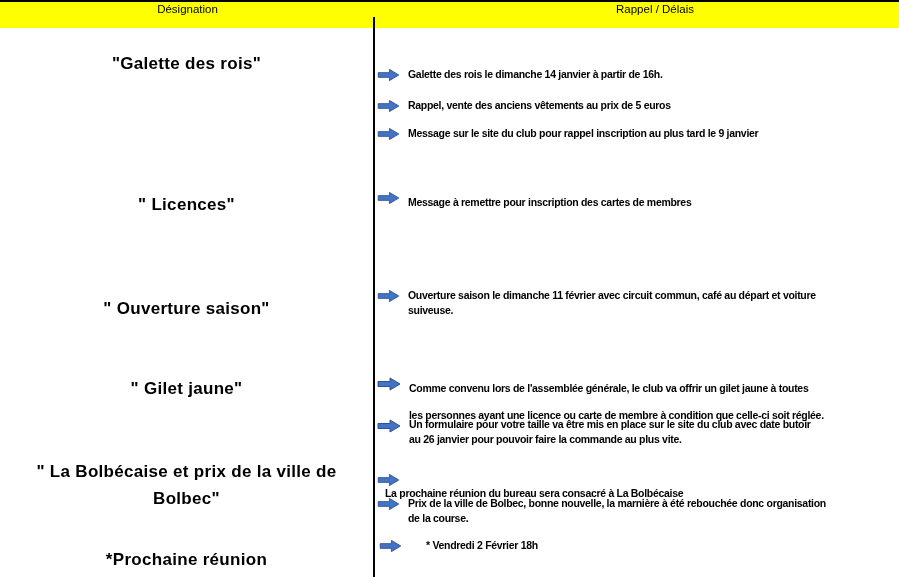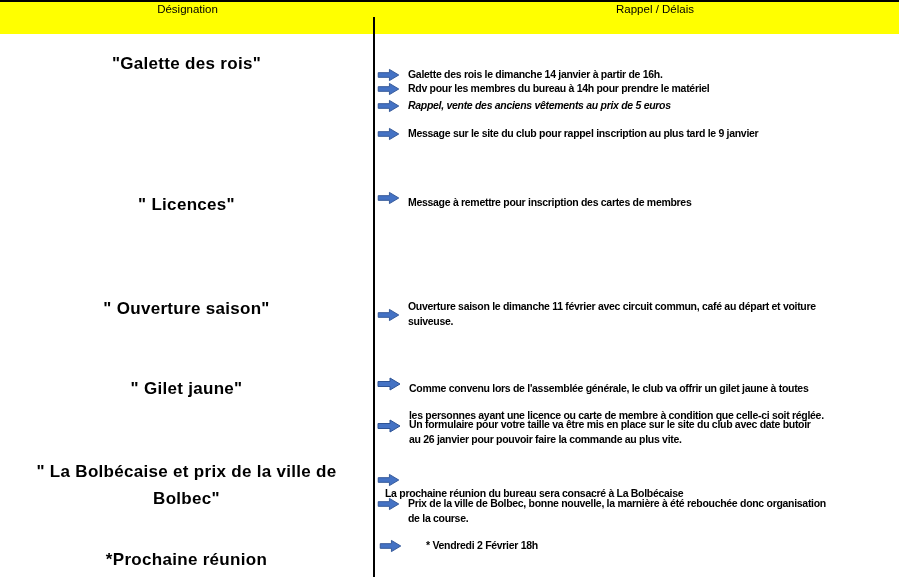--- a/index.html
+++ b/index.html
@@ -1,21 +1,21 @@
 <!DOCTYPE html>
 <html><head>
 <meta charset="utf-8">
 <style>
   html,body{margin:0;padding:0;background:#fff;}
   #canvas{
     position:relative;width:899px;height:577px;background:#ffffff;overflow:hidden;
     font-family:"Liberation Sans", sans-serif;color:#000;
   }
   .top-border{position:absolute;left:0;top:0;width:899px;height:2px;background:#000;}
-  .header-row{position:absolute;left:0;top:2px;width:899px;height:32px;background:#ffff00;display:flex;}
+  .header-row{position:absolute;left:0;top:2px;width:899px;height:26px;background:#ffff00;display:flex;}
   .hcell{font-size:11.5px;line-height:15px;text-align:center;}
   .hcell.left{width:375px;}
   .hcell.right{flex:1;padding-left:36px;}
   .divider{position:absolute;left:373px;top:17px;width:2px;height:560px;background:#000;}
 
   .heading{
     position:absolute;left:0;width:373px;text-align:center;
     font-weight:bold;font-size:17px;letter-spacing:0.3px;white-space:pre-line;line-height:27px;
   }
   .action{position:absolute;left:377px;display:flex;align-items:flex-start;}
@@ -50,49 +50,43 @@
 Bolbec"</div>
   <div class="heading" style="top:546px;">*Prochaine réunion</div>
 
   <div class="action" style="top:68px;">
     <svg class="arrow" width="23" height="14" viewBox="0 0 24 15">
         <path d="M1,5 H13 V1.5 L23,7.5 L13,13.5 V10 H1 Z"></path>
       </svg>
     <div class="txt">Galette des rois le dimanche 14 janvier à partir de 16h.</div>
   </div>
 
-  <div class="action" style="top:82px;">
-    <svg class="arrow" width="23" height="14" viewBox="0 0 24 15">
-        <path d="M1,5 H13 V1.5 L23,7.5 L13,13.5 V10 H1 Z"></path>
-      </svg>
-    <div class="txt">Rdv pour les membres du bureau à 14h pour prendre le matériel</div>
-  </div>
 
-  <div class="action" style="top:99px;font-style:italic;">
+  <div class="action" style="top:99px;">
     <svg class="arrow" width="23" height="14" viewBox="0 0 24 15">
         <path d="M1,5 H13 V1.5 L23,7.5 L13,13.5 V10 H1 Z"></path>
       </svg>
     <div class="txt">Rappel, vente des anciens vêtements au prix de 5 euros</div>
   </div>
 
   <div class="action" style="top:127px;">
     <svg class="arrow" width="23" height="14" viewBox="0 0 24 15">
         <path d="M1,5 H13 V1.5 L23,7.5 L13,13.5 V10 H1 Z"></path>
       </svg>
     <div class="txt">Message sur le site du club pour rappel inscription au plus tard le 9 janvier</div>
   </div>
 
   <div class="action" style="top:191px;">
     <svg class="arrow" width="23" height="14" viewBox="0 0 24 15">
         <path d="M1,5 H13 V1.5 L23,7.5 L13,13.5 V10 H1 Z"></path>
       </svg>
     <div class="txt" style="margin-top:4px;">Message à remettre pour inscription des cartes de membres</div>
   </div>
 
-  <div class="action" style="top:300px;align-items:center;">
+  <div class="action" style="top:289px;">
     <svg class="arrow" width="23" height="14" viewBox="0 0 24 15">
         <path d="M1,5 H13 V1.5 L23,7.5 L13,13.5 V10 H1 Z"></path>
       </svg>
     <div class="txt">Ouverture saison le dimanche 11 février avec circuit commun, café au départ et voiture
 suiveuse.</div>
   </div>
 
   <div class="action" style="top:376px;">
     <svg class="arrow" width="24" height="16" viewBox="0 0 24 15">
         <path d="M1,5 H13 V1.5 L23,7.5 L13,13.5 V10 H1 Z"></path>

